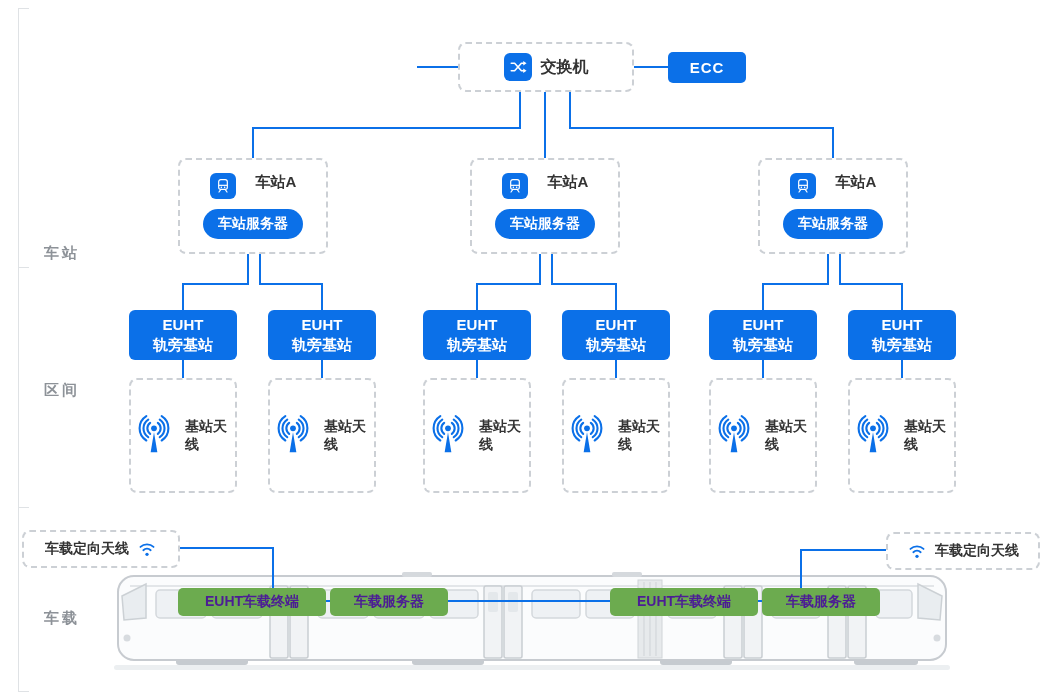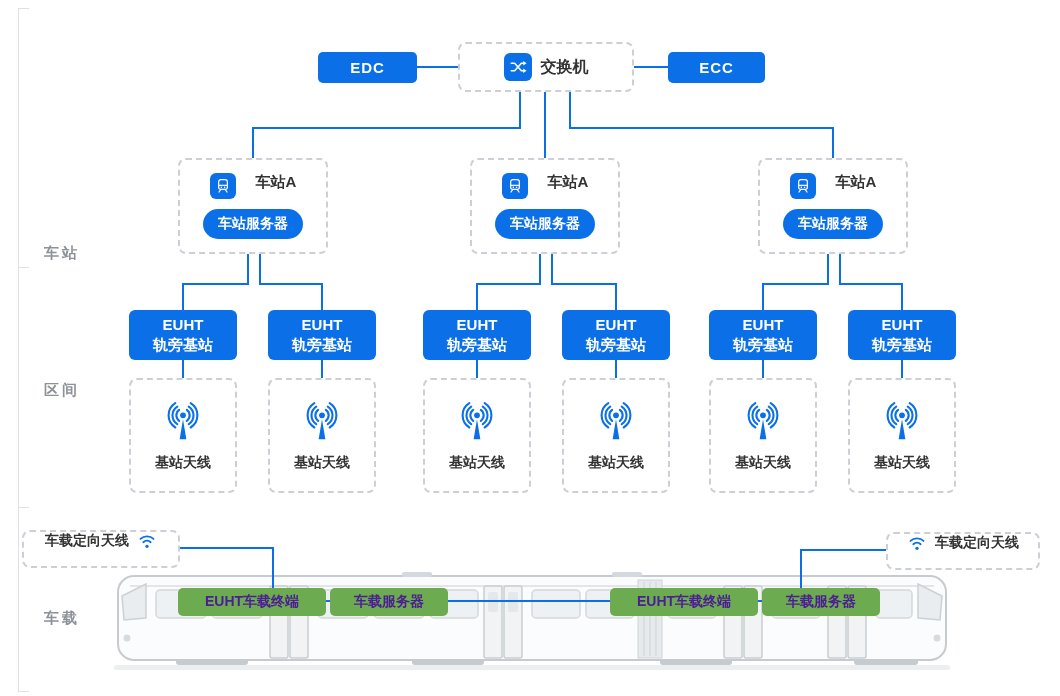--- a/index.html
+++ b/index.html
@@ -53,27 +53,27 @@
     height:30px;padding:0 15px;border-radius:15px;
     display:flex;align-items:center;justify-content:center;
   }
   .euht{
     position:absolute;width:108px;height:50px;background:var(--accent);
     border-radius:6px;color:#fff;font-weight:bold;font-size:15px;
     display:flex;flex-direction:column;align-items:center;justify-content:center;
     line-height:1.35;z-index:5;text-align:center;
   }
   .ant-box{
-    display:flex;flex-direction:column;align-items:center;
+    display:flex;flex-direction:row;align-items:center;
     justify-content:center;gap:8px;
   }
   .ant-icon{color:var(--accent);line-height:0;}
   .ant-label{font-size:14px;font-weight:bold;color:var(--text);}
   .onboard-box{
-    display:flex;align-items:flex-start;justify-content:center;gap:8px;
+    display:flex;align-items:center;justify-content:center;gap:8px;
     font-size:14px;font-weight:bold;color:var(--text);z-index:6;
   }
   .wifi-icon{color:var(--accent);line-height:0;}
   .gpill{
     position:absolute;height:28px;background:var(--green);border-radius:5px;
     color:#4c1d95;font-weight:bold;font-size:14px;
     display:flex;align-items:center;justify-content:center;z-index:6;
   }
   .train-wrap{position:absolute;left:112px;top:562px;width:840px;height:112px;z-index:2;}
 </style>
@@ -85,22 +85,21 @@
   <div class="guide" style="left:18px;top:8px;width:1px;height:684px;"></div>
   <div class="guide" style="left:18px;top:8px;width:11px;height:1px;"></div>
   <div class="guide" style="left:18px;top:267px;width:11px;height:1px;"></div>
   <div class="guide" style="left:18px;top:507px;width:11px;height:1px;"></div>
   <div class="guide" style="left:18px;top:691px;width:11px;height:1px;"></div>
 
   <div class="side-label" style="top:196px;margin-top:48px;">车站</div>
   <div class="side-label" style="top:381px;">区间</div>
   <div class="side-label" style="top:609px;">车载</div>
 
-  <div class="btn" style="left:318px;top:52px;width:99px;">EDC</div>
-  <div class="btn" style="left:668px;top:52px;width:97px;">ECC</div>
+  <div class="btn" style="left:668px;top:52px;width:78px;">ECC</div>
 
   <div class="dashed switch-box" style="left:458px;top:42px;width:176px;height:50px;">
     <span class="icon-sq">
       <svg width="18" height="18" viewBox="0 0 24 24">
         <path d="M3 7h4.5L16.5 17H20" fill="none" stroke="#fff" stroke-width="2.1" stroke-linecap="round" stroke-linejoin="round"></path>
         <path d="M3 17h4.5L16.5 7H20" fill="none" stroke="#fff" stroke-width="2.1" stroke-linecap="round" stroke-linejoin="round"></path>
         <path d="M19 4l4.4 3L19 10z" fill="#fff"></path>
         <path d="M19 14l4.4 3L19 20z" fill="#fff"></path>
       </svg>
     </span>

